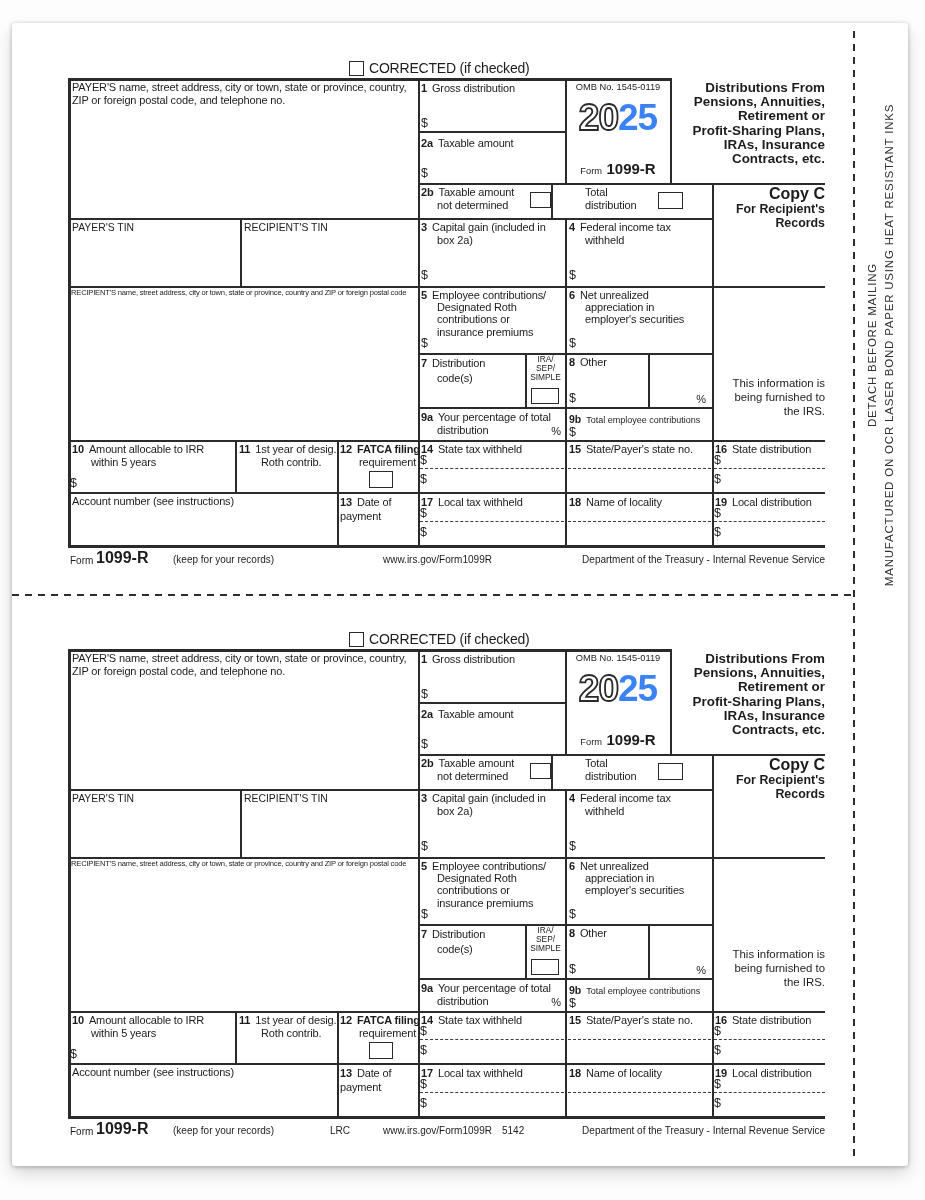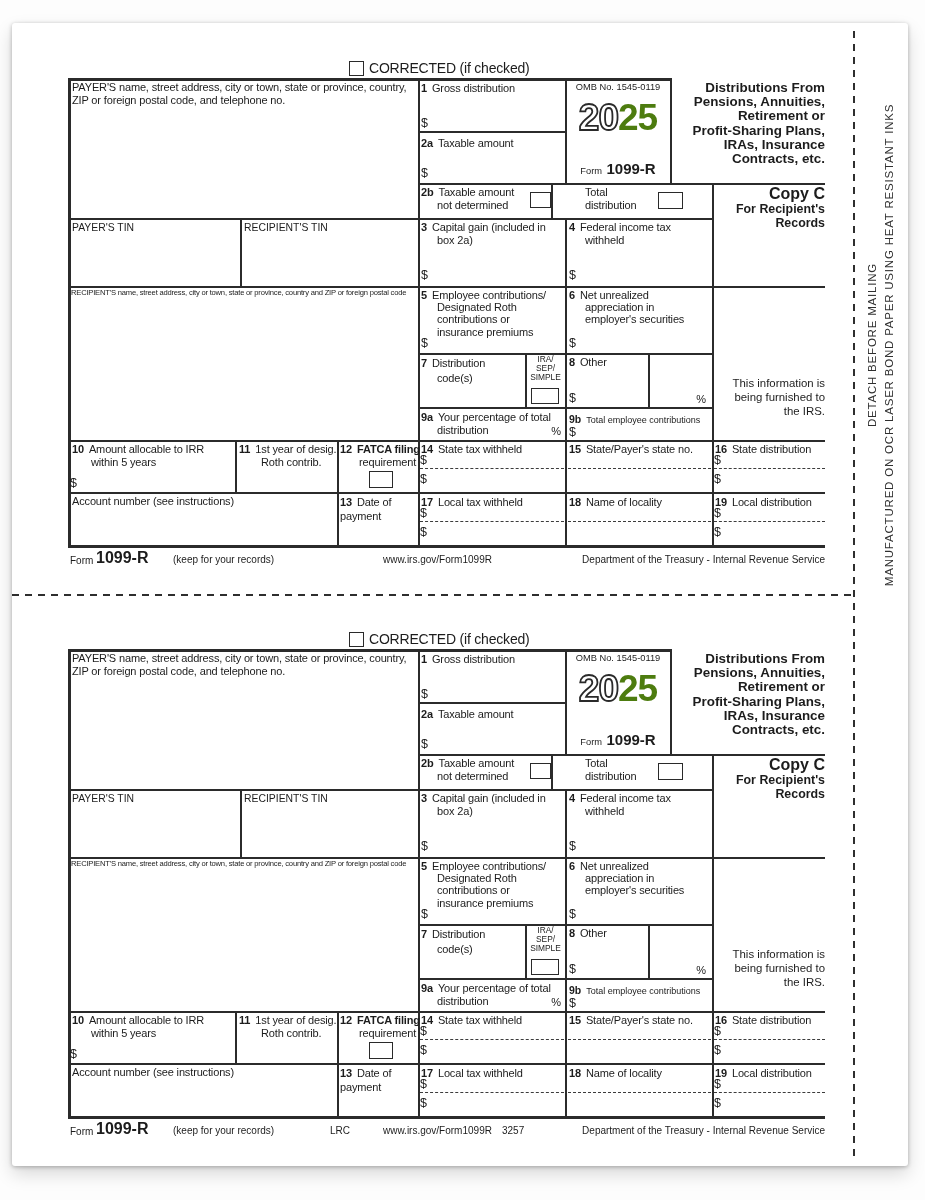--- a/index.html
+++ b/index.html
@@ -20,21 +20,21 @@
   .ind{padding-left:16px;}
   .b{font-weight:bold;}
   .right{text-align:right;}
   .dollar{font-size:12.5px;letter-spacing:0;}
   .tiny{font-size:7.6px;letter-spacing:-0.2px;color:#222;}
   .sm{font-size:9px;}
   .corr{font-size:14px;letter-spacing:-0.2px;}
   .omb{font-size:9.3px;}
   .year{font-size:37px;font-weight:bold;letter-spacing:-1px;line-height:38px;}
   .y-out{color:#fff;-webkit-text-stroke:1.8px #2a2a2a;}
-  .y-solid{color:#4d7c0f;}
+  .y-solid{color:#3b82f6;}
   .ttl{font-size:13.4px;line-height:14.2px;font-weight:bold;}
   .copyc{font-size:16px;font-weight:bold;}
   .copyc-sub{font-size:12.4px;line-height:13.8px;font-weight:bold;}
   .furn{font-size:11.4px;line-height:14px;}
   .foot{font-size:10px;}
   .cut-v{position:absolute;left:841px;top:8px;width:2px;height:1130px;
          background:repeating-linear-gradient(180deg,#2e2e2e 0 7px,transparent 7px 13px);}
   .cut-h{position:absolute;left:0;top:571px;height:2px;width:842px;
          background:repeating-linear-gradient(90deg,#2e2e2e 0 7px,transparent 7px 13px);}
   .side-text{position:absolute;left:569px;top:305px;width:600px;height:34px;
@@ -384,17 +384,17 @@
   <div class="t lbl" style="left:501px;top:441px"><span class="no">18</span><span>Name of locality</span></div>
   <div class="t lbl" style="left:647px;top:441px"><span class="no">19</span><span>Local distribution</span></div>
   <div class="t dollar" style="left:646px;top:451px">$</div>
   <div class="t dollar" style="left:646px;top:470px">$</div>
 
   <div class="t foot" style="left:2px;top:500px">Form</div>
   <div class="t b" style="left:28px;top:494px;font-size:16px">1099-R</div>
   <div class="t foot" style="left:105px;top:499px">(keep for your records)</div>
   <div class="t foot" style="left:262px;top:499px">LRC</div>
   <div class="t foot" style="left:315px;top:499px">www.irs.gov/Form1099R</div>
-  <div class="t foot" style="left:434px;top:499px">3257</div>
+  <div class="t foot" style="left:434px;top:499px">5142</div>
   <div class="t foot right" style="left:480px;top:499px;width:277px">Department of the Treasury - Internal Revenue Service</div>
 </div>
     </div>
 </div>
 
 </body></html>

